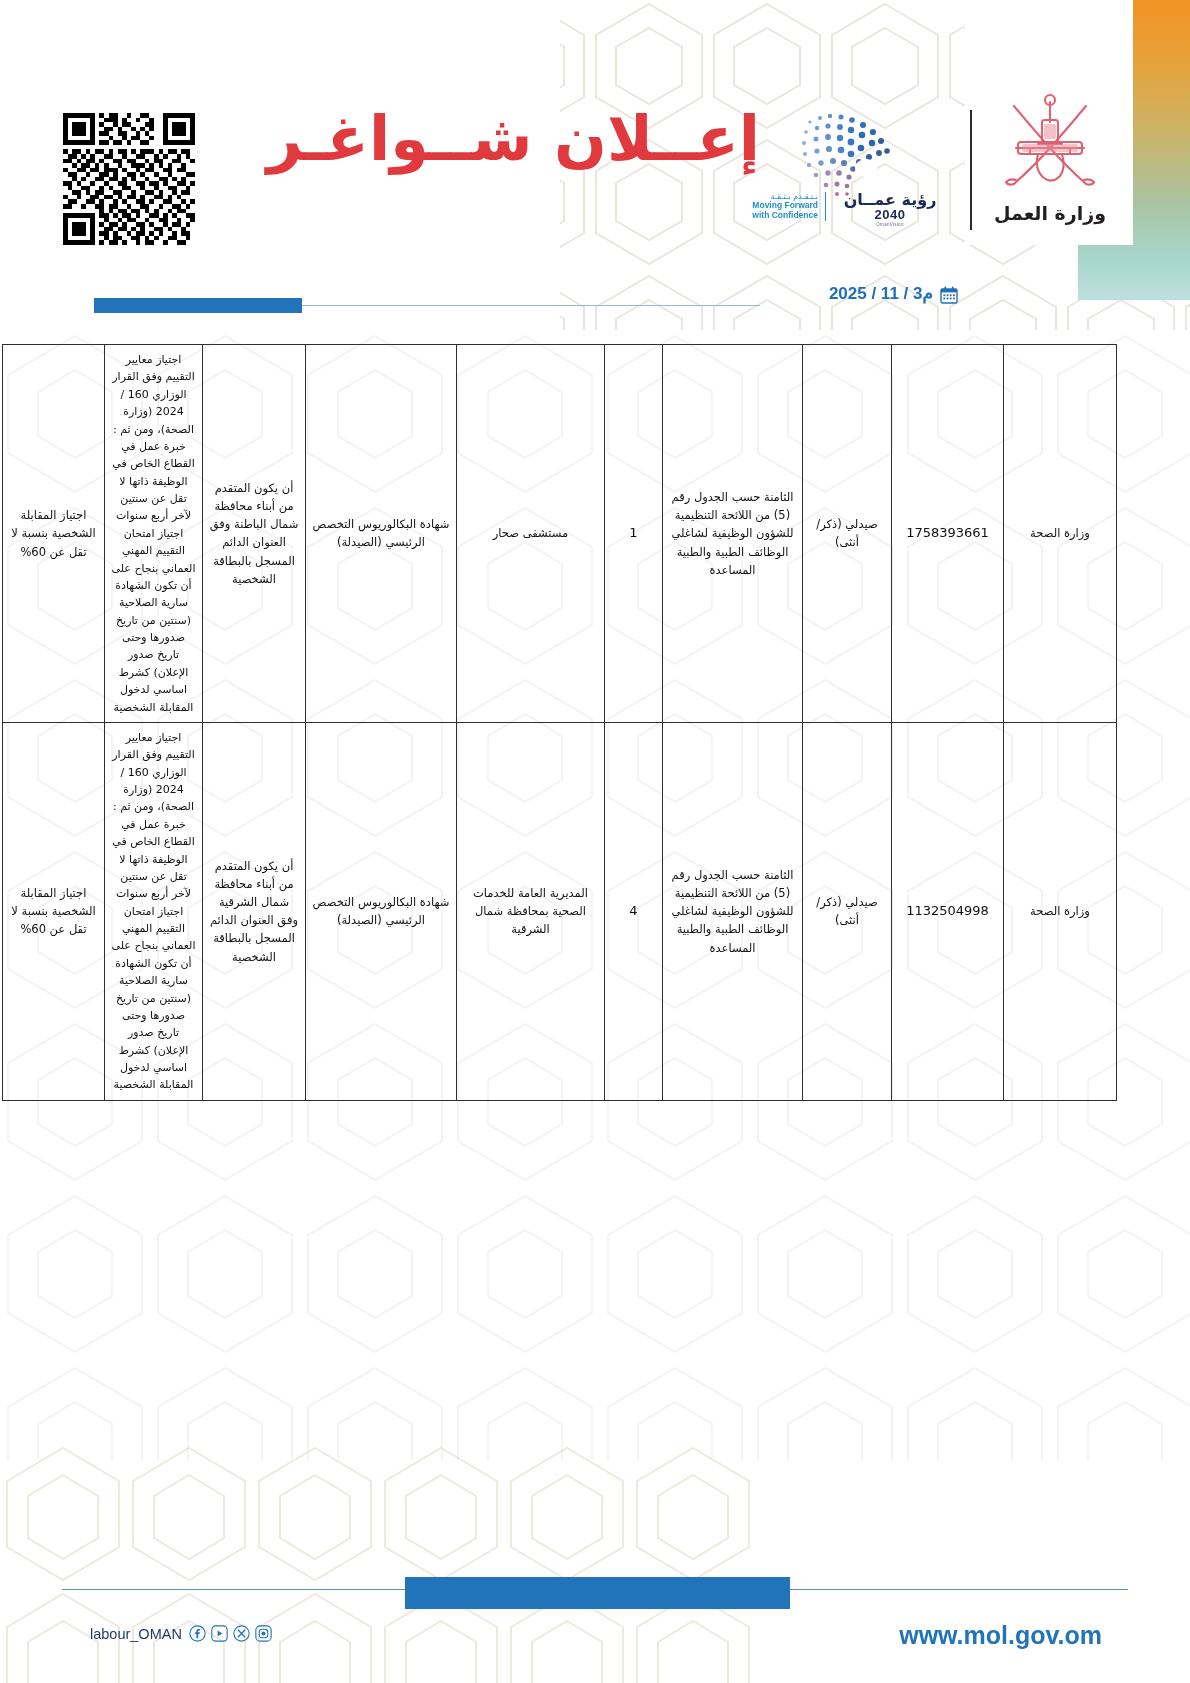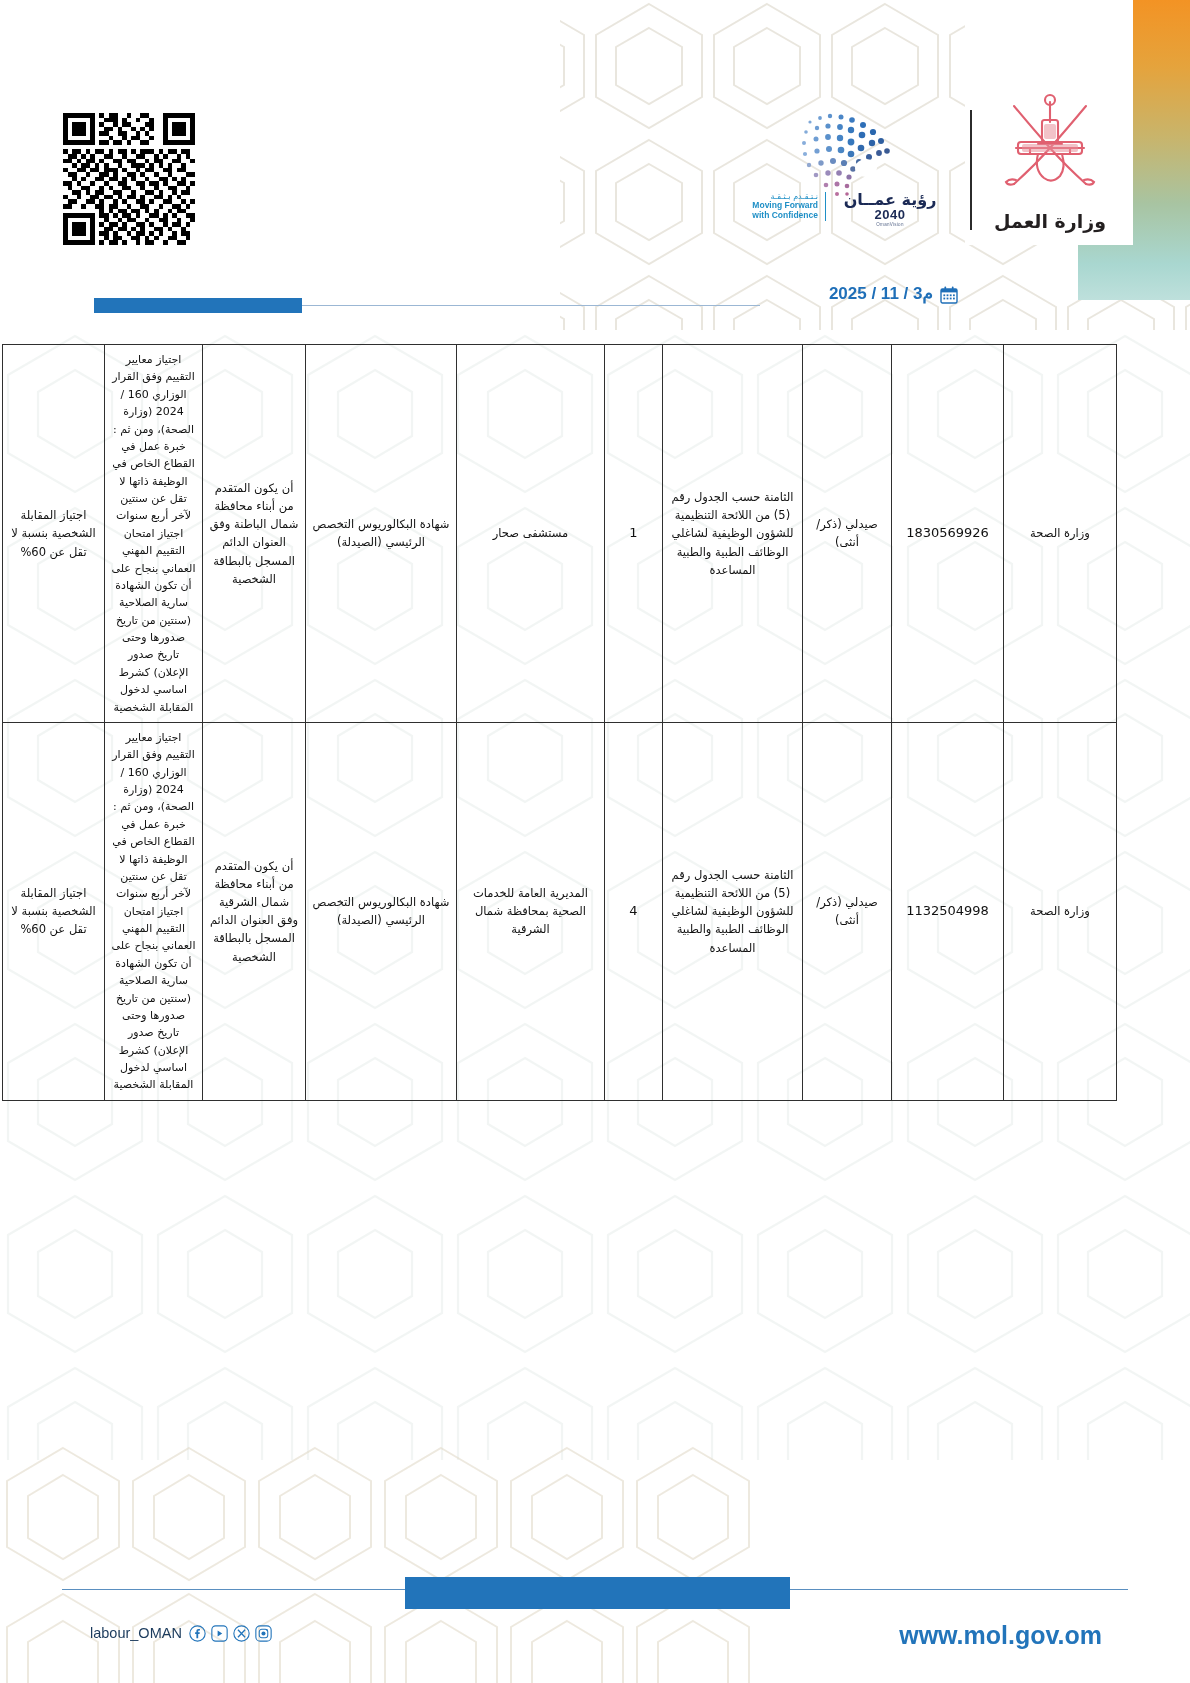--- a/index.html
+++ b/index.html
@@ -45,21 +45,21 @@
 
   
   .header { position: absolute; top: 0; left: 0; width: 1190px; height: 330px; z-index: 4; }
 
   .emblem-wrap {
     position: absolute; top: 88px; right: 80px;
     width: 120px; text-align: center;
   }
   .emblem-wrap svg { display: block; margin: 0 auto; }
   .emblem-name {
-    margin-top: 10px;
+    margin-top: 2px;
     font-family: "DejaVu Sans", sans-serif;
     font-size: 19px; font-weight: 700; color: #231f20;
     letter-spacing: -0.5px;
   }
 
   .divider-vert {
     position: absolute; top: 110px; right: 218px;
     width: 1.6px; height: 120px; background: #2b2b2b;
   }
 
@@ -183,21 +183,21 @@
   .footer-rule {
     position: absolute; top: 26px; left: 62px; right: 62px;
     height: 1.2px; background: #5a8fc0;
   }
   .footer-tab {
     position: absolute; top: 14px; left: 405px;
     width: 385px; height: 32px; background: #2274BA;
   }
   .footer-social {
     position: absolute; top: 62px; left: 90px;
-    display: flex; align-items: flex-start; gap: 5px; direction: ltr;
+    display: flex; align-items: center; gap: 5px; direction: ltr;
   }
   .footer-handle {
     font-family: "Liberation Sans", sans-serif;
     font-size: 14.5px; color: #1b3a5c; font-weight: 400;
     margin-right: 2px;
   }
   .sic { width: 17px; height: 17px; display: block; }
   .page-num {
     position: absolute; top: 58px; left: 0; width: 1190px;
     text-align: center;
@@ -342,20 +342,21 @@
         <div class="vision-2040">2040</div>
         <div class="vision-sub">OmanVision</div>
       </div>
       <div class="moving-fwd">
         <div class="mf-ar">نـتـقـدم بـثـقـة</div>
         <div class="mf-en">Moving Forward</div>
         <div class="mf-en">with Confidence</div>
       </div>
     </div>
 
+    <div class="title-main">إعــلان شــواغـر</div>
 
     <div class="qr">
       <svg width="132" height="132" viewBox="0 0 29 29" shape-rendering="crispEdges">
         <rect width="29" height="29" fill="#fff"></rect>
         <g fill="#000">
           <rect x="0" y="0" width="7" height="1"></rect>
             <rect x="0" y="6" width="7" height="1"></rect>
           <rect x="0" y="0" width="1" height="7"></rect>
             <rect x="6" y="0" width="1" height="7"></rect>
           <rect x="2" y="2" width="3" height="3"></rect>
@@ -611,21 +612,21 @@
     <div class="rule"></div>
     <div class="rule-bold"></div>
   </div>
 
   <div class="table-wrap">
     <table class="vac">
       <tbody>
 
         <tr>
           <td class="c-ministry">وزارة الصحة</td>
-          <td class="c-code">1830569926</td>
+          <td class="c-code">1758393661</td>
           <td class="c-job">صيدلي (ذكر/ أنثى)</td>
           <td class="c-grade">الثامنة حسب الجدول رقم (5) من اللائحة التنظيمية للشؤون الوظيفية لشاغلي الوظائف الطبية والطبية المساعدة</td>
           <td class="c-count">1</td>
           <td class="c-place">مستشفى صحار</td>
           <td class="c-degree">شهادة البكالوريوس التخصص الرئيسي (الصيدلة)</td>
           <td class="c-addr">أن يكون المتقدم من أبناء محافظة شمال الباطنة وفق العنوان الدائم المسجل بالبطاقة الشخصية</td>
           <td class="c-qual">اجتياز معايير التقييم وفق القرار الوزاري 160 / 2024 (وزارة الصحة)، ومن ثم : خبرة عمل في القطاع الخاص في الوظيفة ذاتها لا تقل عن سنتين لآخر أربع سنوات اجتياز امتحان التقييم المهني العماني بنجاح على أن تكون الشهادة سارية الصلاحية (سنتين من تاريخ صدورها وحتى تاريخ صدور الإعلان) كشرط اساسي لدخول المقابلة الشخصية</td>
           <td class="c-intv">اجتياز المقابلة الشخصية بنسبة لا تقل عن 60%</td>
         </tr>
 

